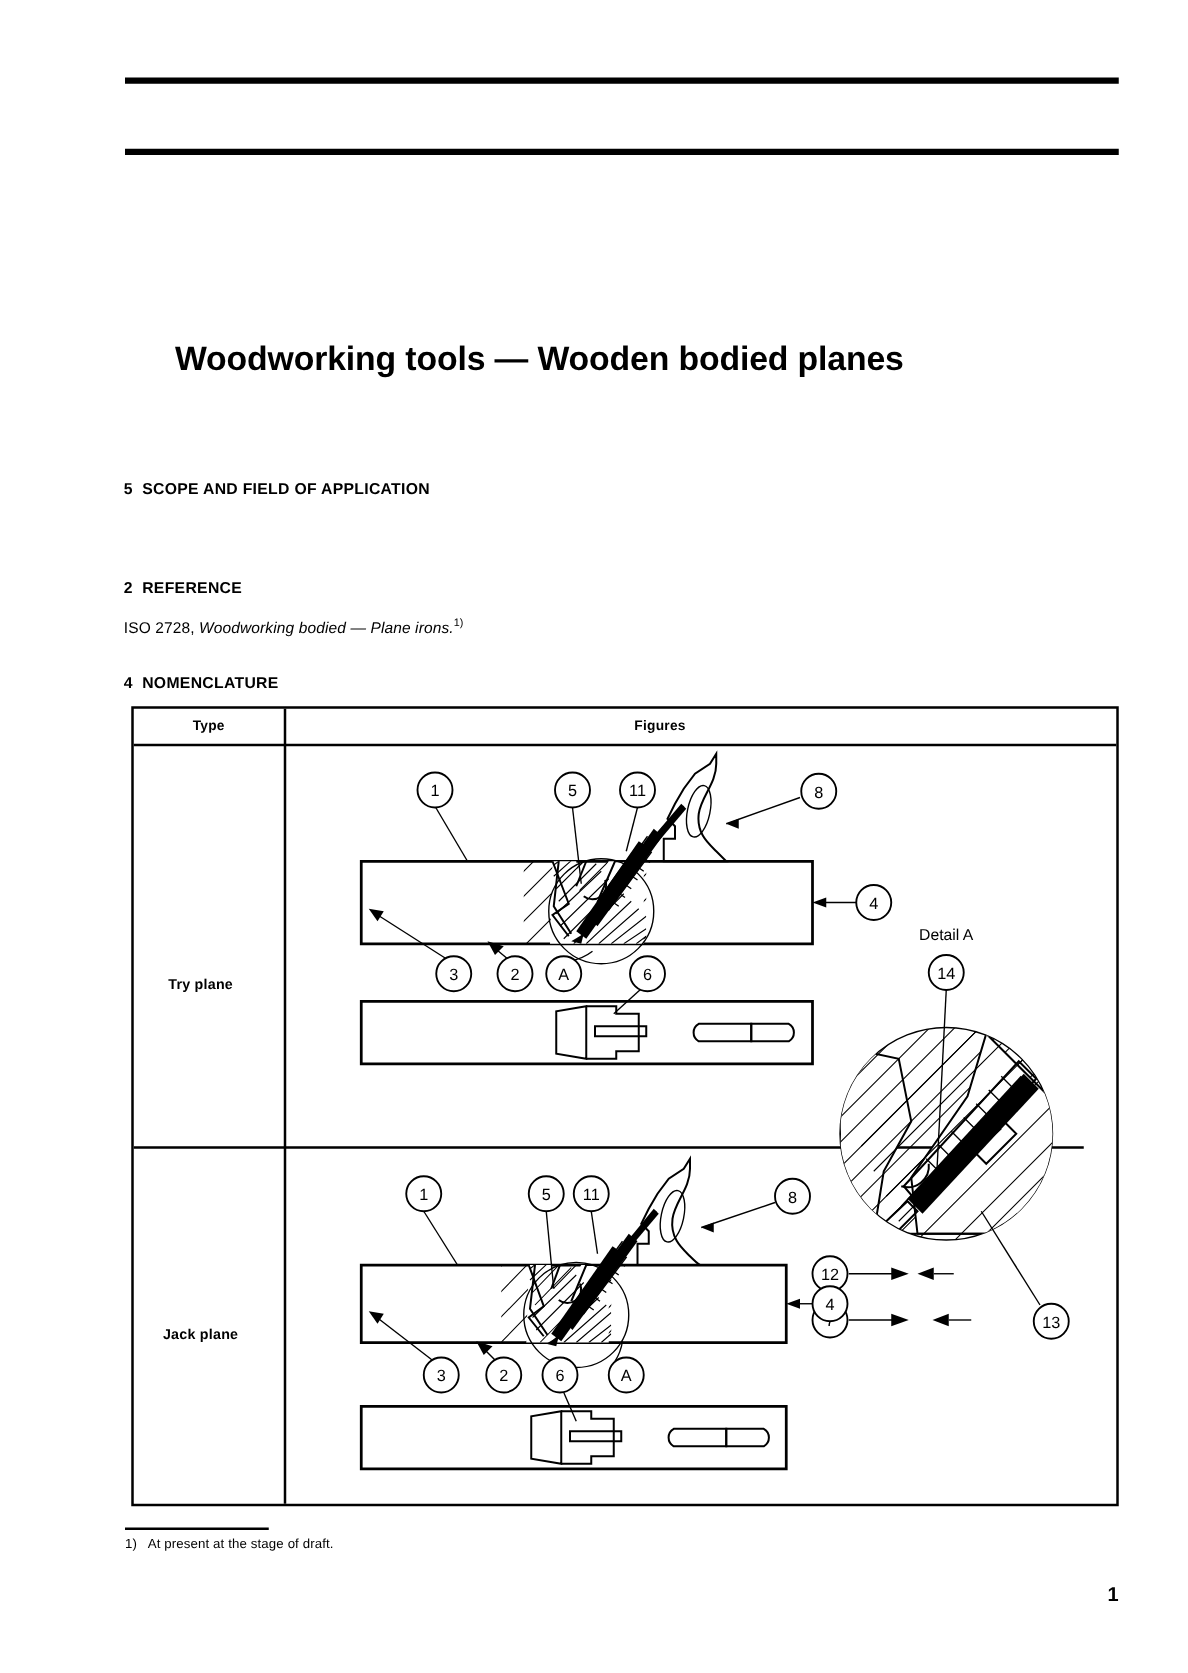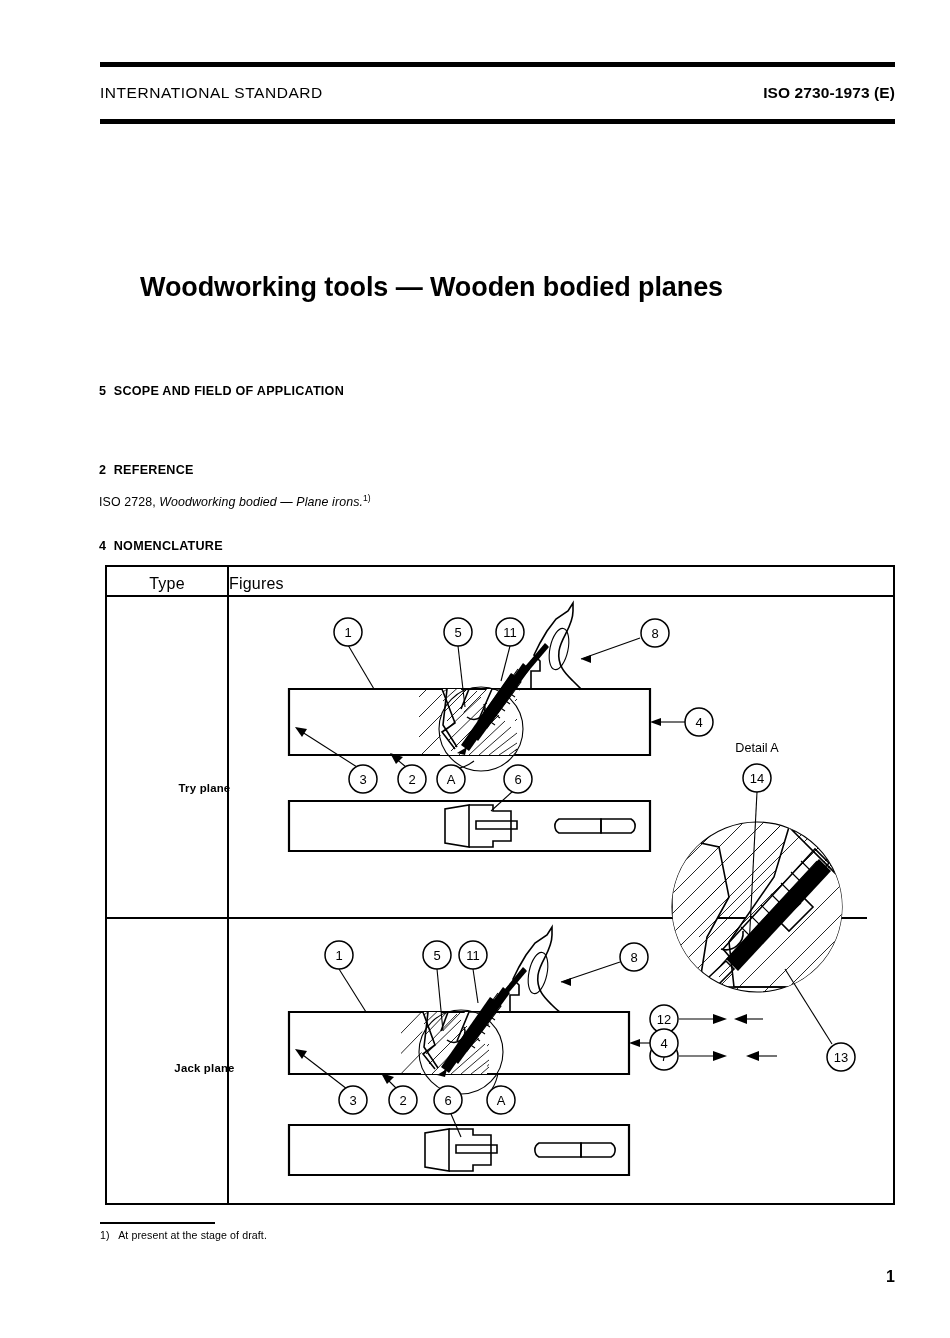--- a/index.html
+++ b/index.html
@@ -104,45 +104,44 @@
     box-sizing: border-box;
   }
   .col-div {
     position: absolute;
     left: 120px; top: 0; bottom: 0;
     width: 2px;
     background: #000;
   }
   .th {
     position: absolute;
-    font-size: 16px;
-    font-weight: 400;
+    font-size: 11px;
+    font-weight: 700;
     letter-spacing: 0.2px;
     top: 8px;
   }
   #th-type    { left: 0; width: 120px; text-align: center; }
-  #th-figures { left: 122px; width: 598px; text-align: left; }
+  #th-figures { left: 122px; width: 598px; text-align: center; }
 
   .row-div {
     position: absolute;
     left: 0;
     top: 350px;
     width: 760px;
     height: 2px;
     background: #000;
   }
   .row-label {
     position: absolute;
     left: 0;
     width: 107px;
     text-align: center;
     font-size: 11.4px;
     font-weight: 700;
     letter-spacing: 0.2px;
-    margin-left: 44px;
   }
   #label-try  { top: 215px; }
   #label-jack { top: 495px; }
 
   .fig-area { position: absolute; left: 122px; top: 30px; }
 
   svg { display: block; overflow: visible; }
   .ln   { fill: none; stroke: #000; stroke-width: 1.6; }
   .ln-t { fill: none; stroke: #000; stroke-width: 1.1; }
   .ln-h { fill: none; stroke: #000; stroke-width: 0.85; }
@@ -186,24 +185,20 @@
     font-size: 16px;
     font-weight: 700;
   }
 </style>
 </head>
 <body>
 
 <div class="page">
 
   <div class="rule-thick" id="rule-top"></div>
-  <div class="header-row">
-    <div class="header-left">INTERNATIONAL STANDARD</div>
-    <div class="header-right">ISO 2730-1973 (E)</div>
-  </div>
   <div class="rule-thick" id="rule-bottom"></div>
 
   <div class="doc-title">Woodworking tools — Wooden bodied planes</div>
 
   <div class="sec-head" id="sec1-head">5  SCOPE AND FIELD OF APPLICATION</div>
 
   <div class="sec-head" id="sec2-head">2  REFERENCE</div>
   <div class="sec-body" id="sec2-body"><span>ISO 2728, </span><span class="ital">Woodworking bodied — Plane irons.</span><span class="sup">1)</span></div>
 
   <div class="sec-head" id="sec3-head">4  NOMENCLATURE</div>

